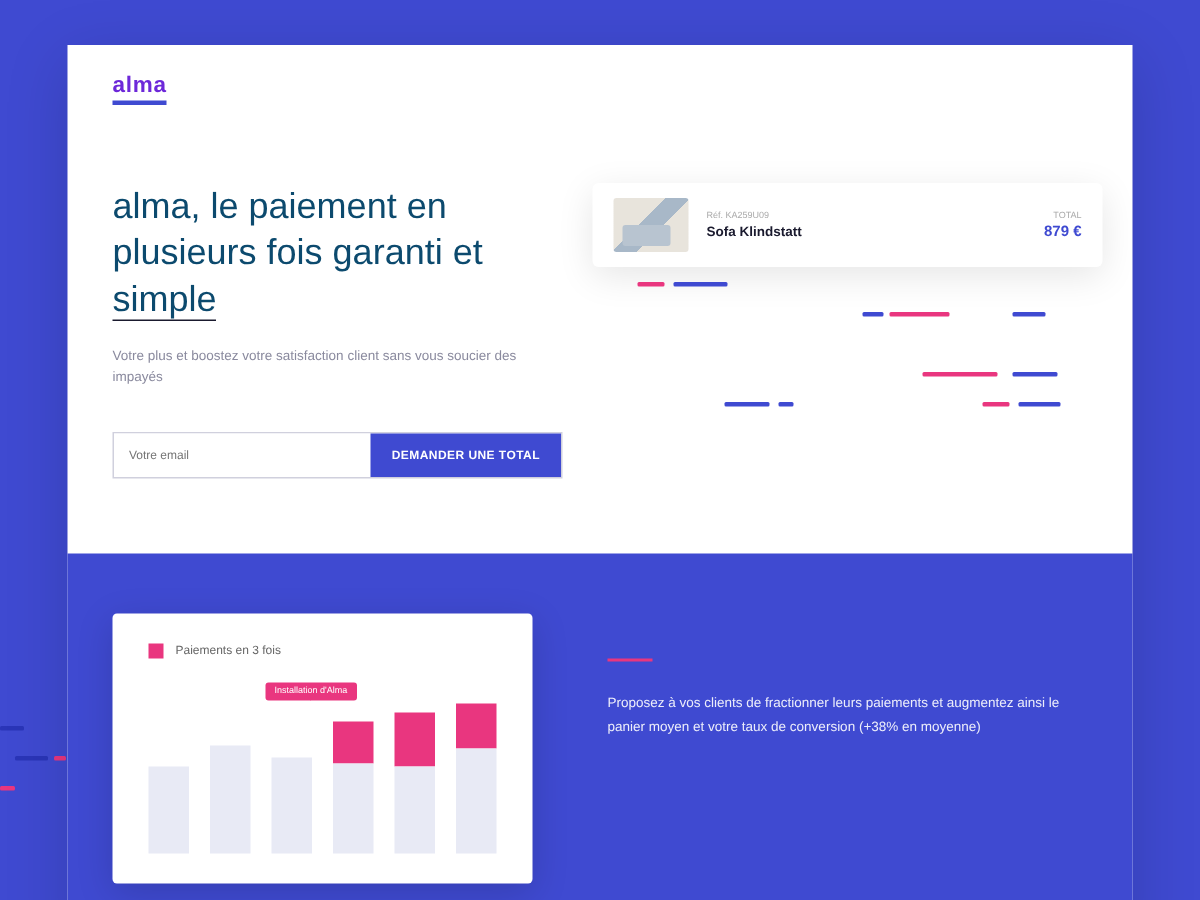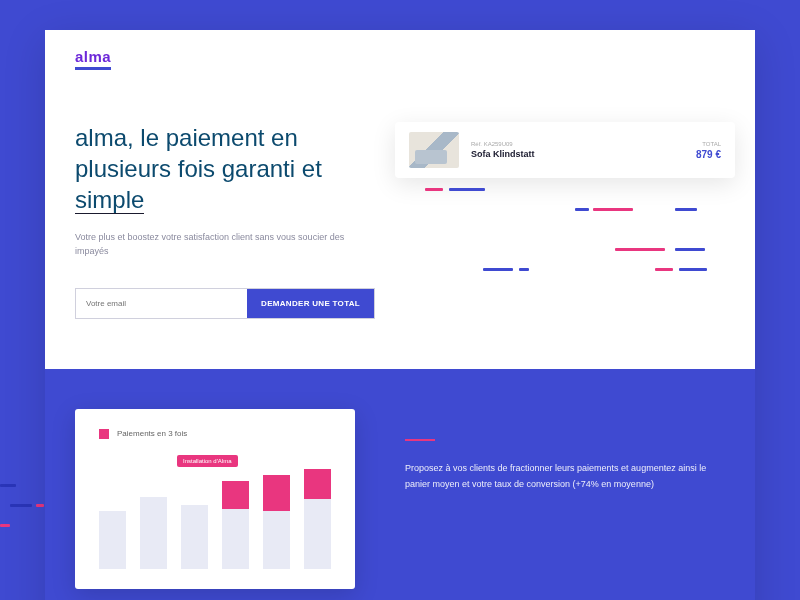--- a/index.html
+++ b/index.html
@@ -162,16 +162,16 @@
             <div class="bar-blue" style="height: 58px;"></div>
           </div>
           <div class="bar-group">
             <div class="bar-pink" style="height: 30px;"></div>
             <div class="bar-blue" style="height: 70px;"></div>
           </div>
         </div>
     </div>
     <div class="section2-text">
       <div class="section2-title-line"></div>
-      <p class="section2-body">Proposez à vos clients de fractionner leurs paiements et augmentez ainsi le panier moyen et votre taux de conversion (+74% en moyenne)</p>
+      <p class="section2-body">Proposez à vos clients de fractionner leurs paiements et augmentez ainsi le panier moyen et votre taux de conversion (+38% en moyenne)</p>
     </div>
   </div>
 </div>
 
 </body></html>

